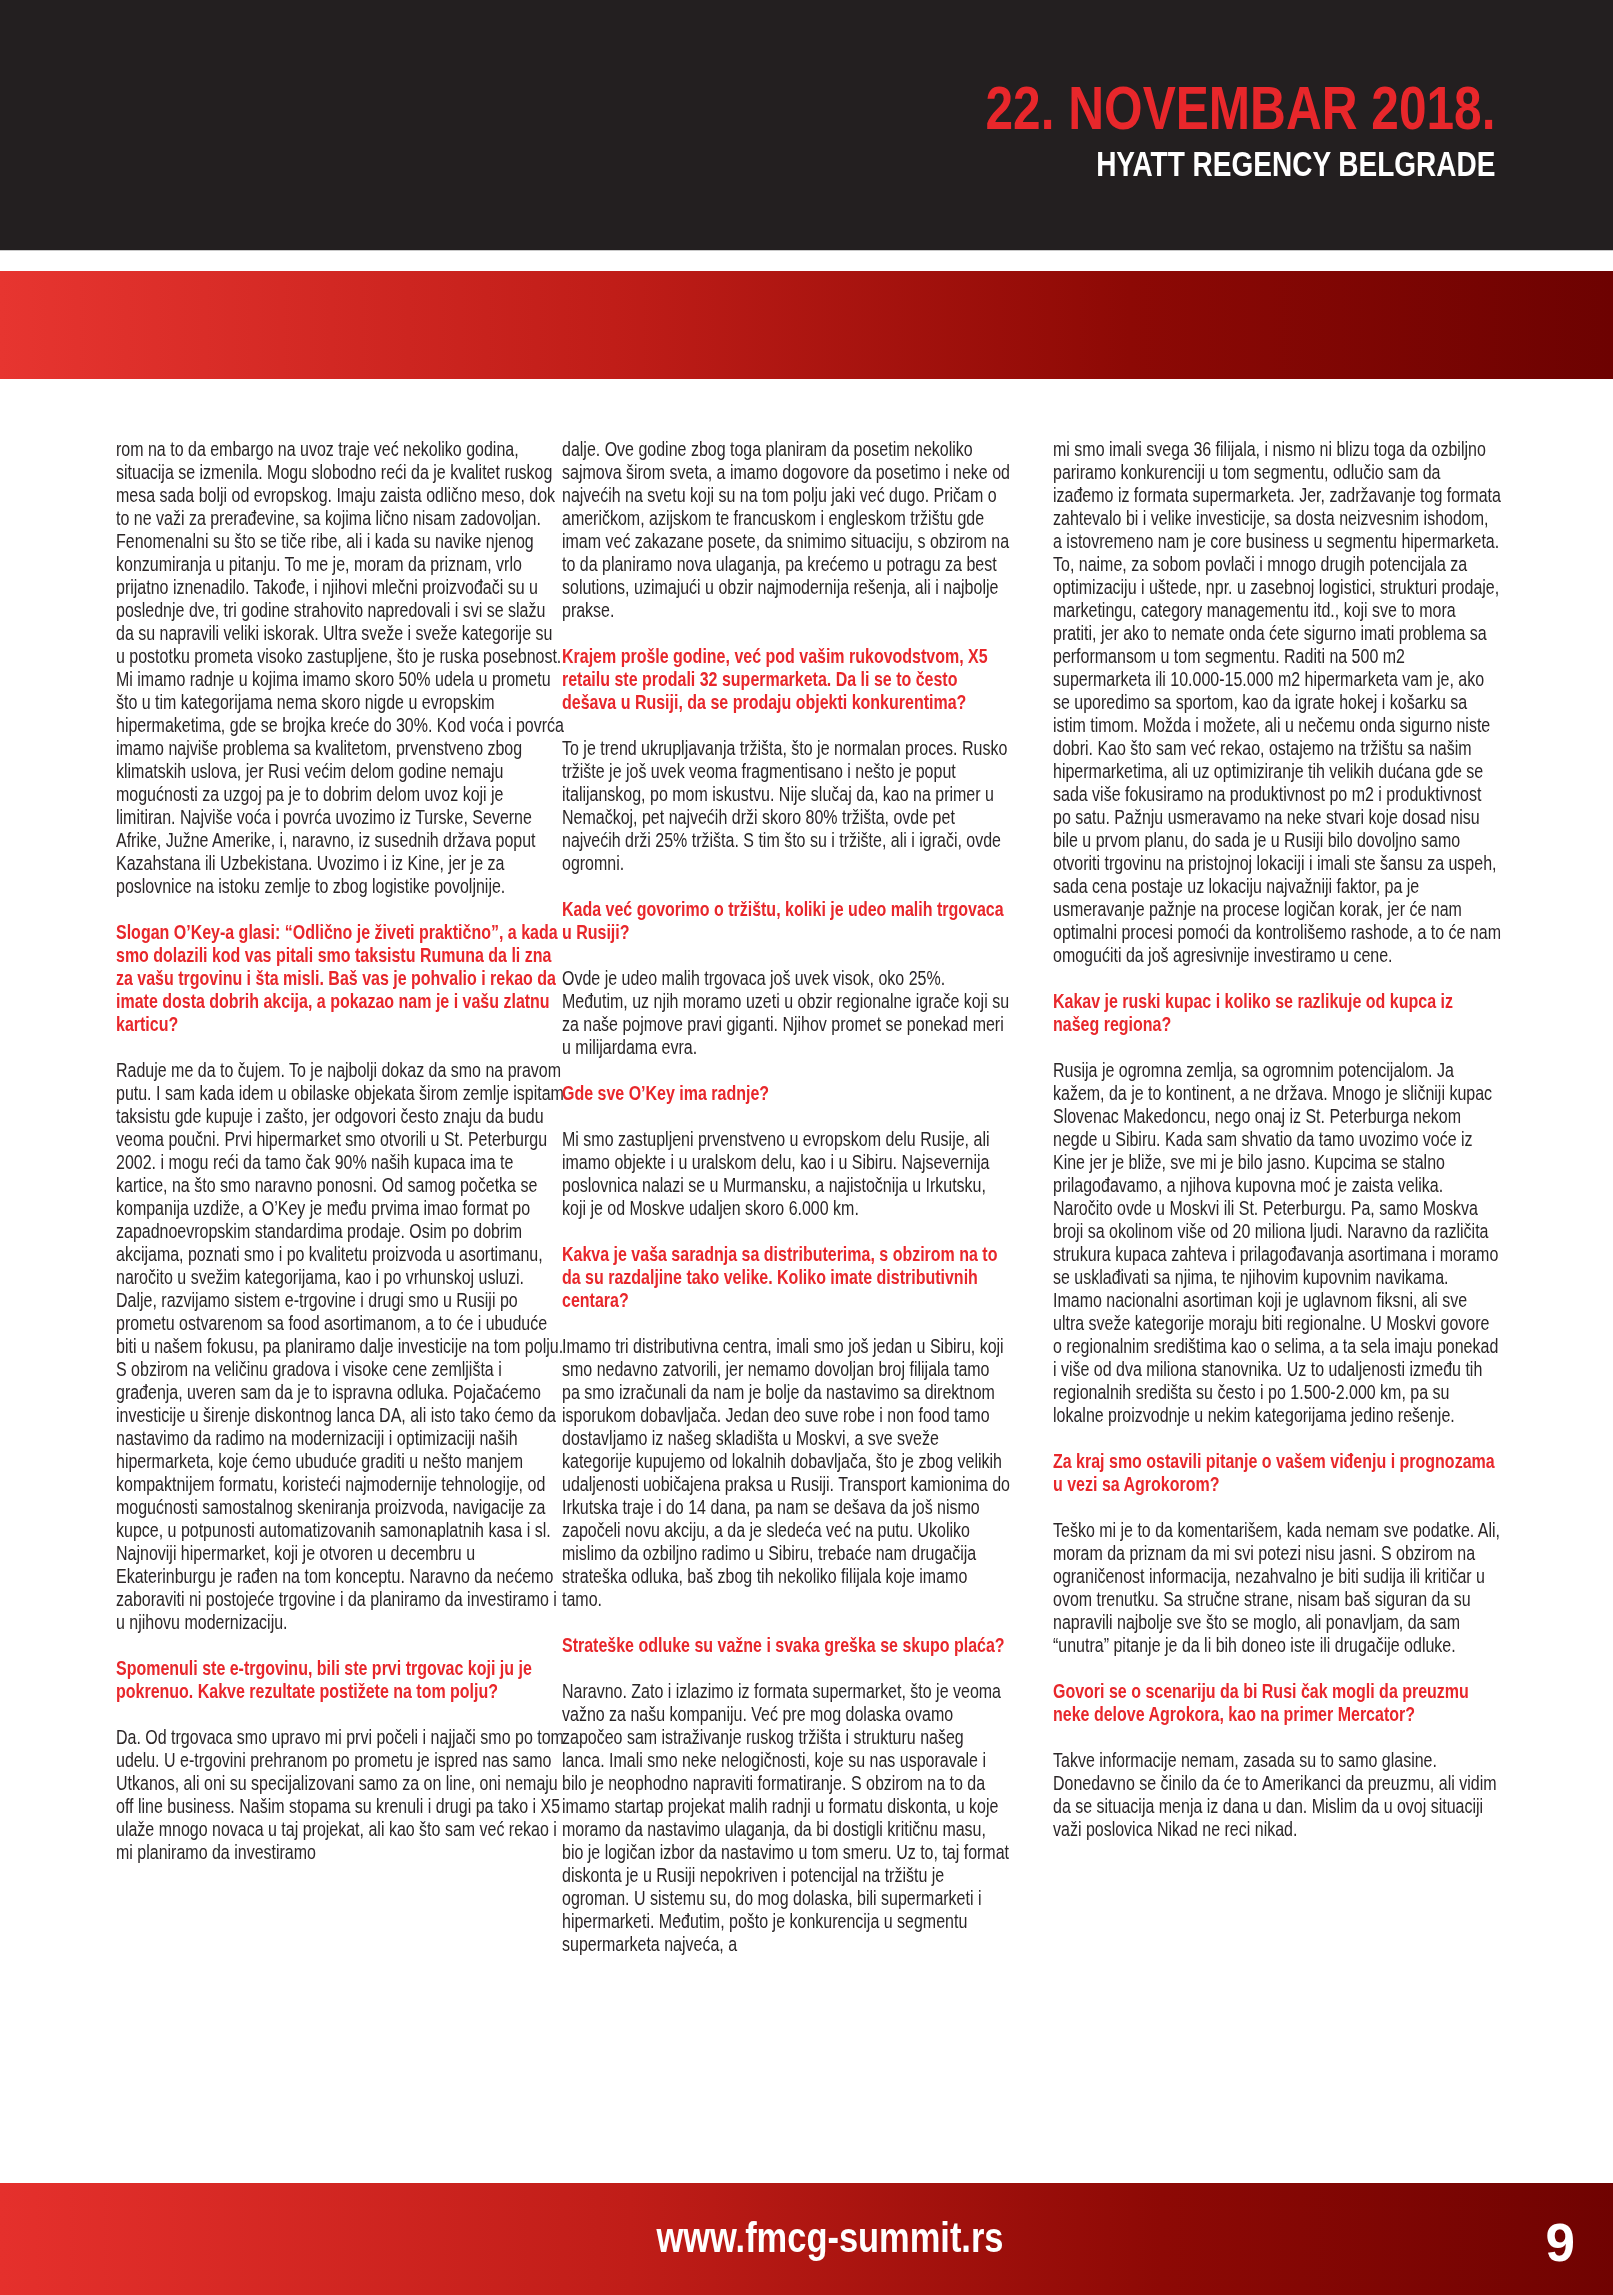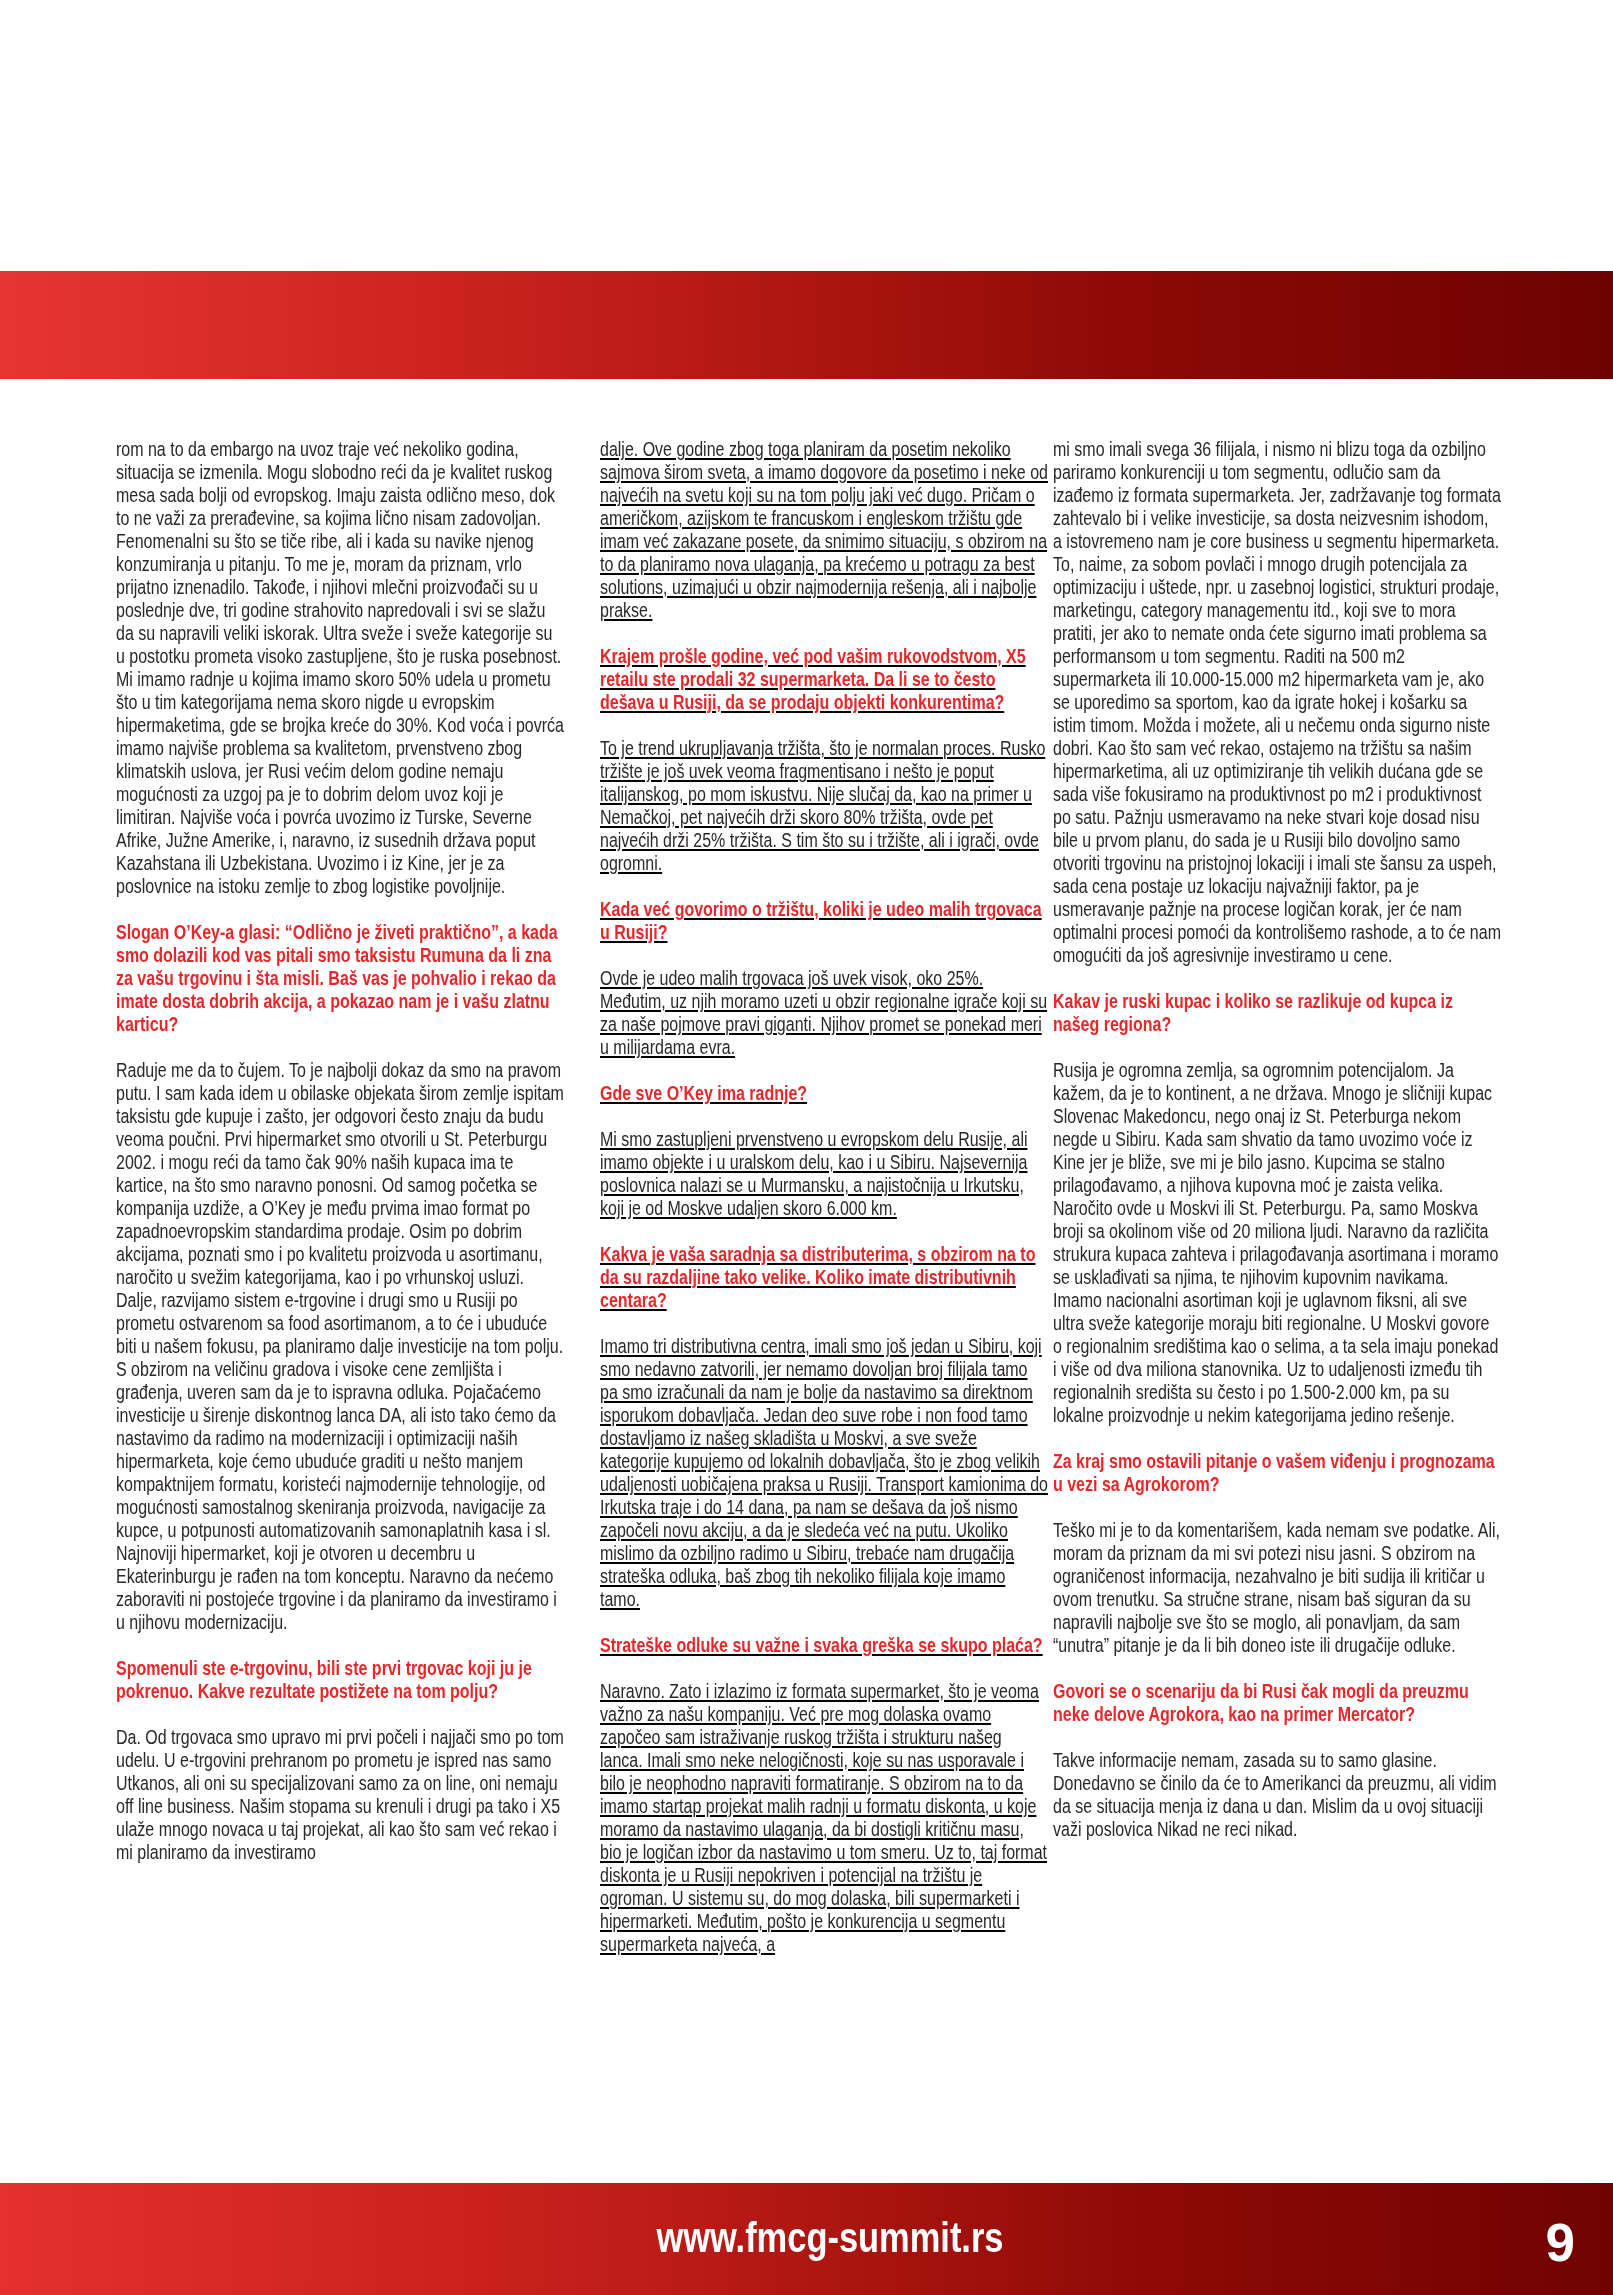--- a/index.html
+++ b/index.html
@@ -64,21 +64,21 @@
     overflow: hidden;
   }
   .col {
     position: absolute;
     top: 0;
     width: 449px;
     height: 1732px;
     margin-left: 20px;
   }
   .col-0 { left: 96px; }
-  .col-1 { left: 580px; text-decoration: underline; }
+  .col-1 { left: 542px; }
   .col-2 { left: 1033px; }
   .col-inner {
     width: 575px;
     transform: scaleX(0.78);
     transform-origin: 0 0;
     color: var(--ink-text, #2b2627);
     font-size: 20.5px;
     line-height: 23px;
     text-align: left;
   }
@@ -114,20 +114,26 @@
     font-size: 53px;
     font-weight: bold;
     color: #ffffff;
   }
 </style>
 </head>
 <body>
 
 <div class="page">
 
+  <header class="topbar">
+    <div class="topbar-inner">
+      <div class="event-date">22. NOVEMBAR 2018.</div>
+      <div class="event-venue">HYATT REGENCY BELGRADE</div>
+    </div>
+  </header>
 
   <div class="red-band top"></div>
 
   <main class="content">
     <section class="col col-0">
       <div class="col-inner">
           <p class="block para">rom na to da embargo na uvoz traje već nekoliko godina, situacija se izmenila. Mogu slobodno reći da je kvalitet ruskog mesa sada bolji od evropskog. Imaju zaista odlično meso, dok to ne važi za prerađevine, sa kojima lično nisam zadovoljan. Fenomenalni su što se tiče ribe, ali i kada su navike njenog konzumiranja u pitanju. To me je, moram da priznam, vrlo prijatno iznenadilo. Takođe, i njihovi mlečni proizvođači su u poslednje dve, tri godine strahovito napredovali i svi se slažu da su napravili veliki iskorak. Ultra sveže i sveže kategorije su u postotku prometa visoko zastupljene, što je ruska posebnost. Mi imamo radnje u kojima imamo skoro 50% udela u prometu što u tim kategorijama nema skoro nigde u evropskim hipermaketima, gde se brojka kreće do 30%. Kod voća i povrća imamo najviše problema sa kvalitetom, prvenstveno zbog klimatskih uslova, jer Rusi većim delom godine nemaju mogućnosti za uzgoj pa je to dobrim delom uvoz koji je limitiran. Najviše voća i povrća uvozimo iz Turske, Severne Afrike, Južne Amerike, i, naravno, iz susednih država poput Kazahstana ili Uzbekistana. Uvozimo i iz Kine, jer je za poslovnice na istoku zemlje to zbog logistike povoljnije.</p>
           <p class="block question">Slogan O’Key-a glasi: “Odlično je živeti praktično”, a kada smo dolazili kod vas pitali smo taksistu Rumuna da li zna za vašu trgovinu i šta misli. Baš vas je pohvalio i rekao da imate dosta dobrih akcija, a pokazao nam je i vašu zlatnu karticu?</p>
           <p class="block para">Raduje me da to čujem. To je najbolji dokaz da smo na pravom putu. I sam kada idem u obilaske objekata širom zemlje ispitam taksistu gde kupuje i zašto, jer odgovori često znaju da budu veoma poučni. Prvi hipermarket smo otvorili u St. Peterburgu 2002. i mogu reći da tamo čak 90% naših kupaca ima te kartice, na što smo naravno ponosni. Od samog početka se kompanija uzdiže, a O’Key je među prvima imao format po zapadnoevropskim standardima prodaje. Osim po dobrim akcijama, poznati smo i po kvalitetu proizvoda u asortimanu, naročito u svežim kategorijama, kao i po vrhunskoj usluzi. Dalje, razvijamo sistem e-trgovine i drugi smo u Rusiji po prometu ostvarenom sa food asortimanom, a to će i ubuduće biti u našem fokusu, pa planiramo dalje investicije na tom polju. S obzirom na veličinu gradova i visoke cene zemljišta i građenja, uveren sam da je to ispravna odluka. Pojačaćemo investicije u širenje diskontnog lanca DA, ali isto tako ćemo da nastavimo da radimo na modernizaciji i optimizaciji naših hipermarketa, koje ćemo ubuduće graditi u nešto manjem kompaktnijem formatu, koristeći najmodernije tehnologije, od mogućnosti samostalnog skeniranja proizvoda, navigacije za kupce, u potpunosti automatizovanih samonaplatnih kasa i sl. Najnoviji hipermarket, koji je otvoren u decembru u Ekaterinburgu je rađen na tom konceptu. Naravno da nećemo zaboraviti ni postojeće trgovine i da planiramo da investiramo i u njihovu modernizaciju.</p>
           <p class="block question">Spomenuli ste e-trgovinu, bili ste prvi trgovac koji ju je pokrenuo. Kakve rezultate postižete na tom polju?</p>

